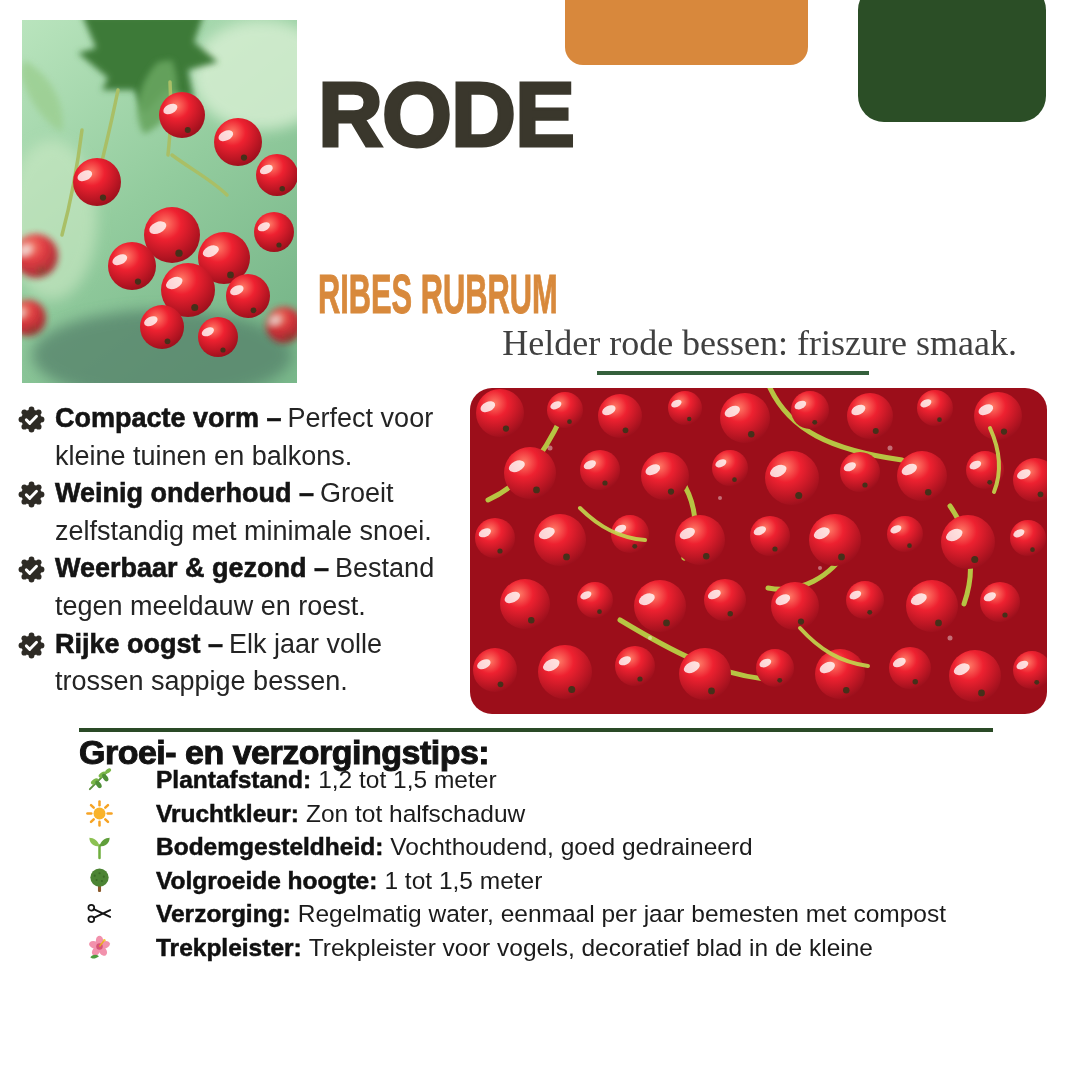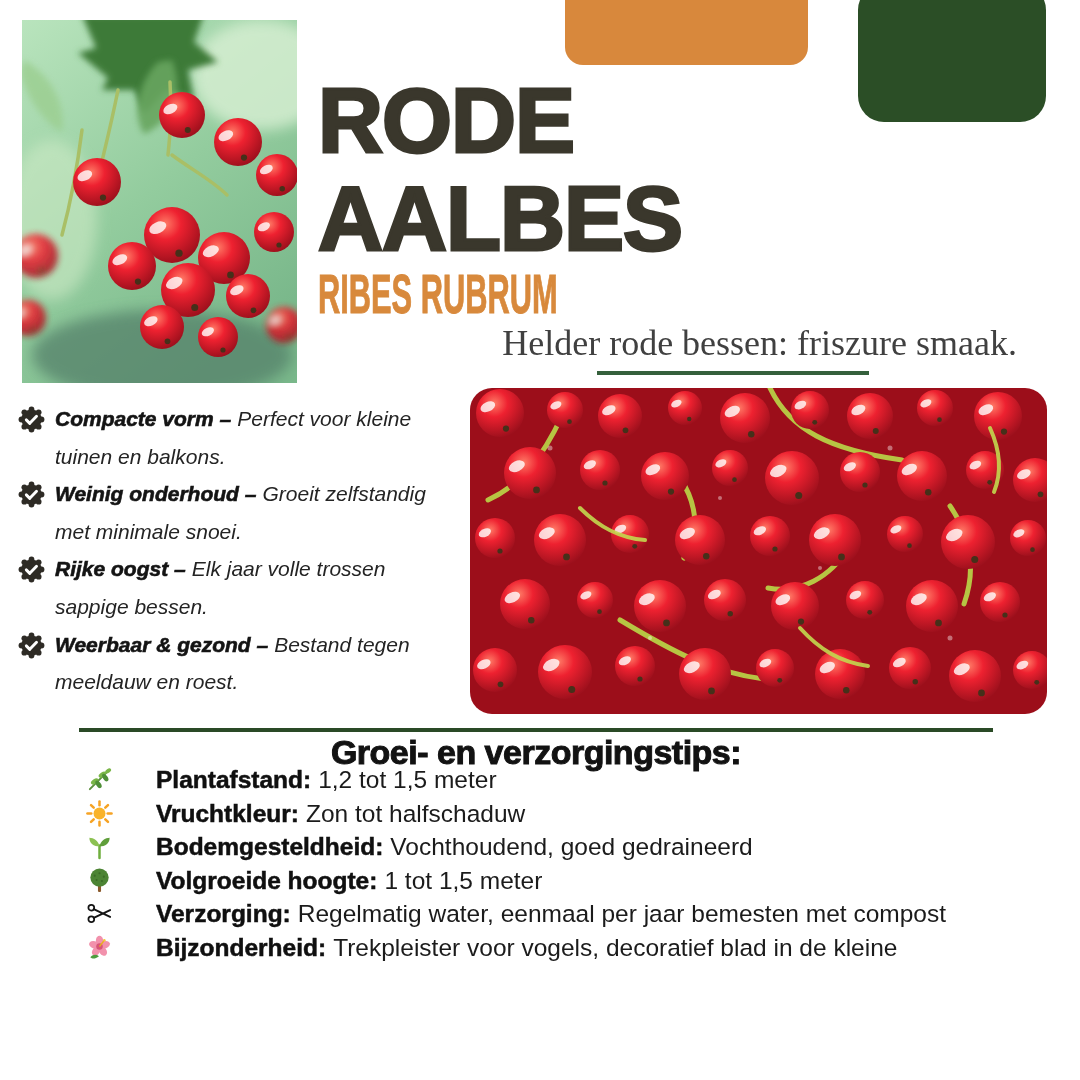--- a/index.html
+++ b/index.html
@@ -14,43 +14,43 @@
   .green-box  { position:absolute; left:858px; top:-16px; width:188px; height:138px;
     border-radius:26px; background:#2b4e26; }
 
   
   .photo-left { position:absolute; left:22px; top:20px; width:275px; height:363px; overflow:hidden; }
   .photo-main { position:absolute; left:470px; top:388px; width:577px; height:326px;
     border-radius:22px; overflow:hidden; }
   .photo-left svg, .photo-main svg { display:block; width:100%; height:100%; }
 
   
-  .title { position:absolute; left:318px; top:72px; font-size:90px; line-height:98px;
+  .title { position:absolute; left:318px; top:66px; font-size:90px; line-height:98px;
     font-weight:700; letter-spacing:-1px; color:#3a372c;
     -webkit-text-stroke:3px #3a372c; }
   .subtitle-wrap { position:absolute; left:318px; top:266px; }
   .subtitle { display:inline-block; font-size:56px; line-height:56px; font-weight:700;
     color:#d8893c; -webkit-text-stroke:1px #d8893c; transform:scaleX(0.55);
     transform-origin:left top; white-space:nowrap; }
 
   .tagline { position:absolute; right:63px; top:322px; font-family:"Liberation Serif", serif;
     font-size:36px; color:#404040; white-space:nowrap; }
   .tagline-underline { position:absolute; left:597px; top:371px; width:272px; height:4px;
     background:#35603c; }
 
   
   .features { position:absolute; left:18px; top:400px; width:452px; }
   .feature { display:flex; align-items:flex-start; }
   .feature .ficon { flex:0 0 27px; width:27px; height:27px; margin-top:6px; margin-right:10px; }
-  .feature p { font-size:21px; line-height:37.6px; color:#242424; width:408px;font-style:italic; }
+  .feature p { font-size:27px; line-height:37.6px; color:#242424; width:408px; }
   .feature strong { font-weight:700; color:#141414; -webkit-text-stroke:0.6px #141414; margin-right:6px; }
 
   
   .divider { position:absolute; left:79px; top:728px; width:914px; height:3.5px; background:#2a4a26; }
-  .tips-heading { position:absolute; left:79px; top:733px; width:914px; text-align:center;
+  .tips-heading { position:absolute; left:79px; top:733px; width:914px; text-align:left;
     font-size:34px; font-weight:700; letter-spacing:-0.5px; color:#121212;
     -webkit-text-stroke:1px #121212; }
   .tips { position:absolute; left:86px; top:763px; width:947px; }
   .tip { font-size:24.5px; line-height:33.5px; color:#1b1b1b; }
   .tip .ticon { display:inline-block; width:27px; height:27px; vertical-align:-5px; margin-right:7px; }
   .tip .ticon svg { display:block; width:100%; height:100%; }
   .tip strong { font-weight:700; color:#101010; -webkit-text-stroke:0.5px #101010; margin-right:7px;margin-left:36px; }
 
   svg { overflow:visible; }
   .defs-hidden { position:absolute; width:0; height:0; }
@@ -122,21 +122,20 @@
       <g filter="url(#soft2)" opacity="0.85">
         <use href="#berry" transform="translate(14 236) scale(1.1)"></use>
         <use href="#berry" transform="translate(6 298) scale(0.9)"></use>
         <use href="#berry" transform="translate(262 305) scale(0.9)"></use>
       </g>
     </svg>
   </div>
 
   <div class="title">
     <div>RODE</div>
-    <div>AALBES</div>
   </div>
   <div class="subtitle-wrap">
     <span class="subtitle">RIBES RUBRUM</span>
   </div>
 
   <div class="tagline">Helder rode bessen: friszure smaak.</div>
   <div class="tagline-underline"></div>
 
   <div class="features">
 
@@ -190,41 +189,41 @@
               <circle cx="3.6" cy="14" r="3"></circle>
               <circle cx="24.4" cy="14" r="3"></circle>
               <circle cx="6.6" cy="6.6" r="3"></circle>
               <circle cx="21.4" cy="6.6" r="3"></circle>
               <circle cx="6.6" cy="21.4" r="3"></circle>
               <circle cx="21.4" cy="21.4" r="3"></circle>
             </g>
             <path d="M8.6 14.4l3.6 3.6 7-7.4" fill="none" stroke="#fff" stroke-width="3" stroke-linecap="round" stroke-linejoin="round"></path>
           </svg>
       </span>
-      <p><strong>Rijke oogst –</strong><span>Elk jaar volle trossen sappige bessen.</span></p>
+      <p><strong>Weerbaar &amp; gezond –</strong><span>Bestand tegen meeldauw en roest.</span></p>
     </div>
 
     <div class="feature">
       <span class="ficon">
         <svg viewBox="0 0 28 28">
             <g fill="#2e2b25">
               <circle cx="14" cy="14" r="10.5"></circle>
               <circle cx="14" cy="3.6" r="3"></circle>
               <circle cx="14" cy="24.4" r="3"></circle>
               <circle cx="3.6" cy="14" r="3"></circle>
               <circle cx="24.4" cy="14" r="3"></circle>
               <circle cx="6.6" cy="6.6" r="3"></circle>
               <circle cx="21.4" cy="6.6" r="3"></circle>
               <circle cx="6.6" cy="21.4" r="3"></circle>
               <circle cx="21.4" cy="21.4" r="3"></circle>
             </g>
             <path d="M8.6 14.4l3.6 3.6 7-7.4" fill="none" stroke="#fff" stroke-width="3" stroke-linecap="round" stroke-linejoin="round"></path>
           </svg>
       </span>
-      <p><strong>Weerbaar &amp; gezond –</strong><span>Bestand tegen meeldauw en roest.</span></p>
+      <p><strong>Rijke oogst –</strong><span>Elk jaar volle trossen sappige bessen.</span></p>
     </div>
   </div>
 
   <div class="photo-main">
     <svg viewBox="0 0 577 326" preserveAspectRatio="none">
       <rect width="577" height="326" fill="#9c0e1a"></rect>
       <g stroke="#b9cf46" stroke-width="5" fill="none" stroke-linecap="round" opacity="0.95">
         <path d="M300 0 C320 42 360 62 432 72"></path>
         <path d="M92 28 C72 70 52 96 18 112"></path>
         <path d="M150 232 C200 262 242 286 302 292"></path>
@@ -378,17 +377,17 @@
               <ellipse cx="14" cy="7" rx="3.8" ry="5.2" transform="rotate(72 14 13)"></ellipse>
               <ellipse cx="14" cy="7" rx="3.8" ry="5.2" transform="rotate(144 14 13)"></ellipse>
               <ellipse cx="14" cy="7" rx="3.8" ry="5.2" transform="rotate(216 14 13)"></ellipse>
               <ellipse cx="14" cy="7" rx="3.8" ry="5.2" transform="rotate(288 14 13)"></ellipse>
             </g>
             <circle cx="14" cy="13" r="3.4" fill="#d85577"></circle>
             <path d="M14 13 L19 6.5" stroke="#e8b020" stroke-width="1.4"></path>
             <circle cx="19" cy="6.5" r="1.3" fill="#f3c83a"></circle>
             <path d="M4.5 24 C7.5 21 10.5 21 13.5 23 C9.5 26 6.5 26 4.5 24Z" fill="#4e9c3f"></path>
           </svg>
-      </span><strong>Bijzonderheid:</strong><span>Trekpleister voor vogels, decoratief blad in de kleine</span>
+      </span><strong>Trekpleister:</strong><span>Trekpleister voor vogels, decoratief blad in de kleine</span>
     </div>
 
   </div>
 </div>
 
 </body></html>

